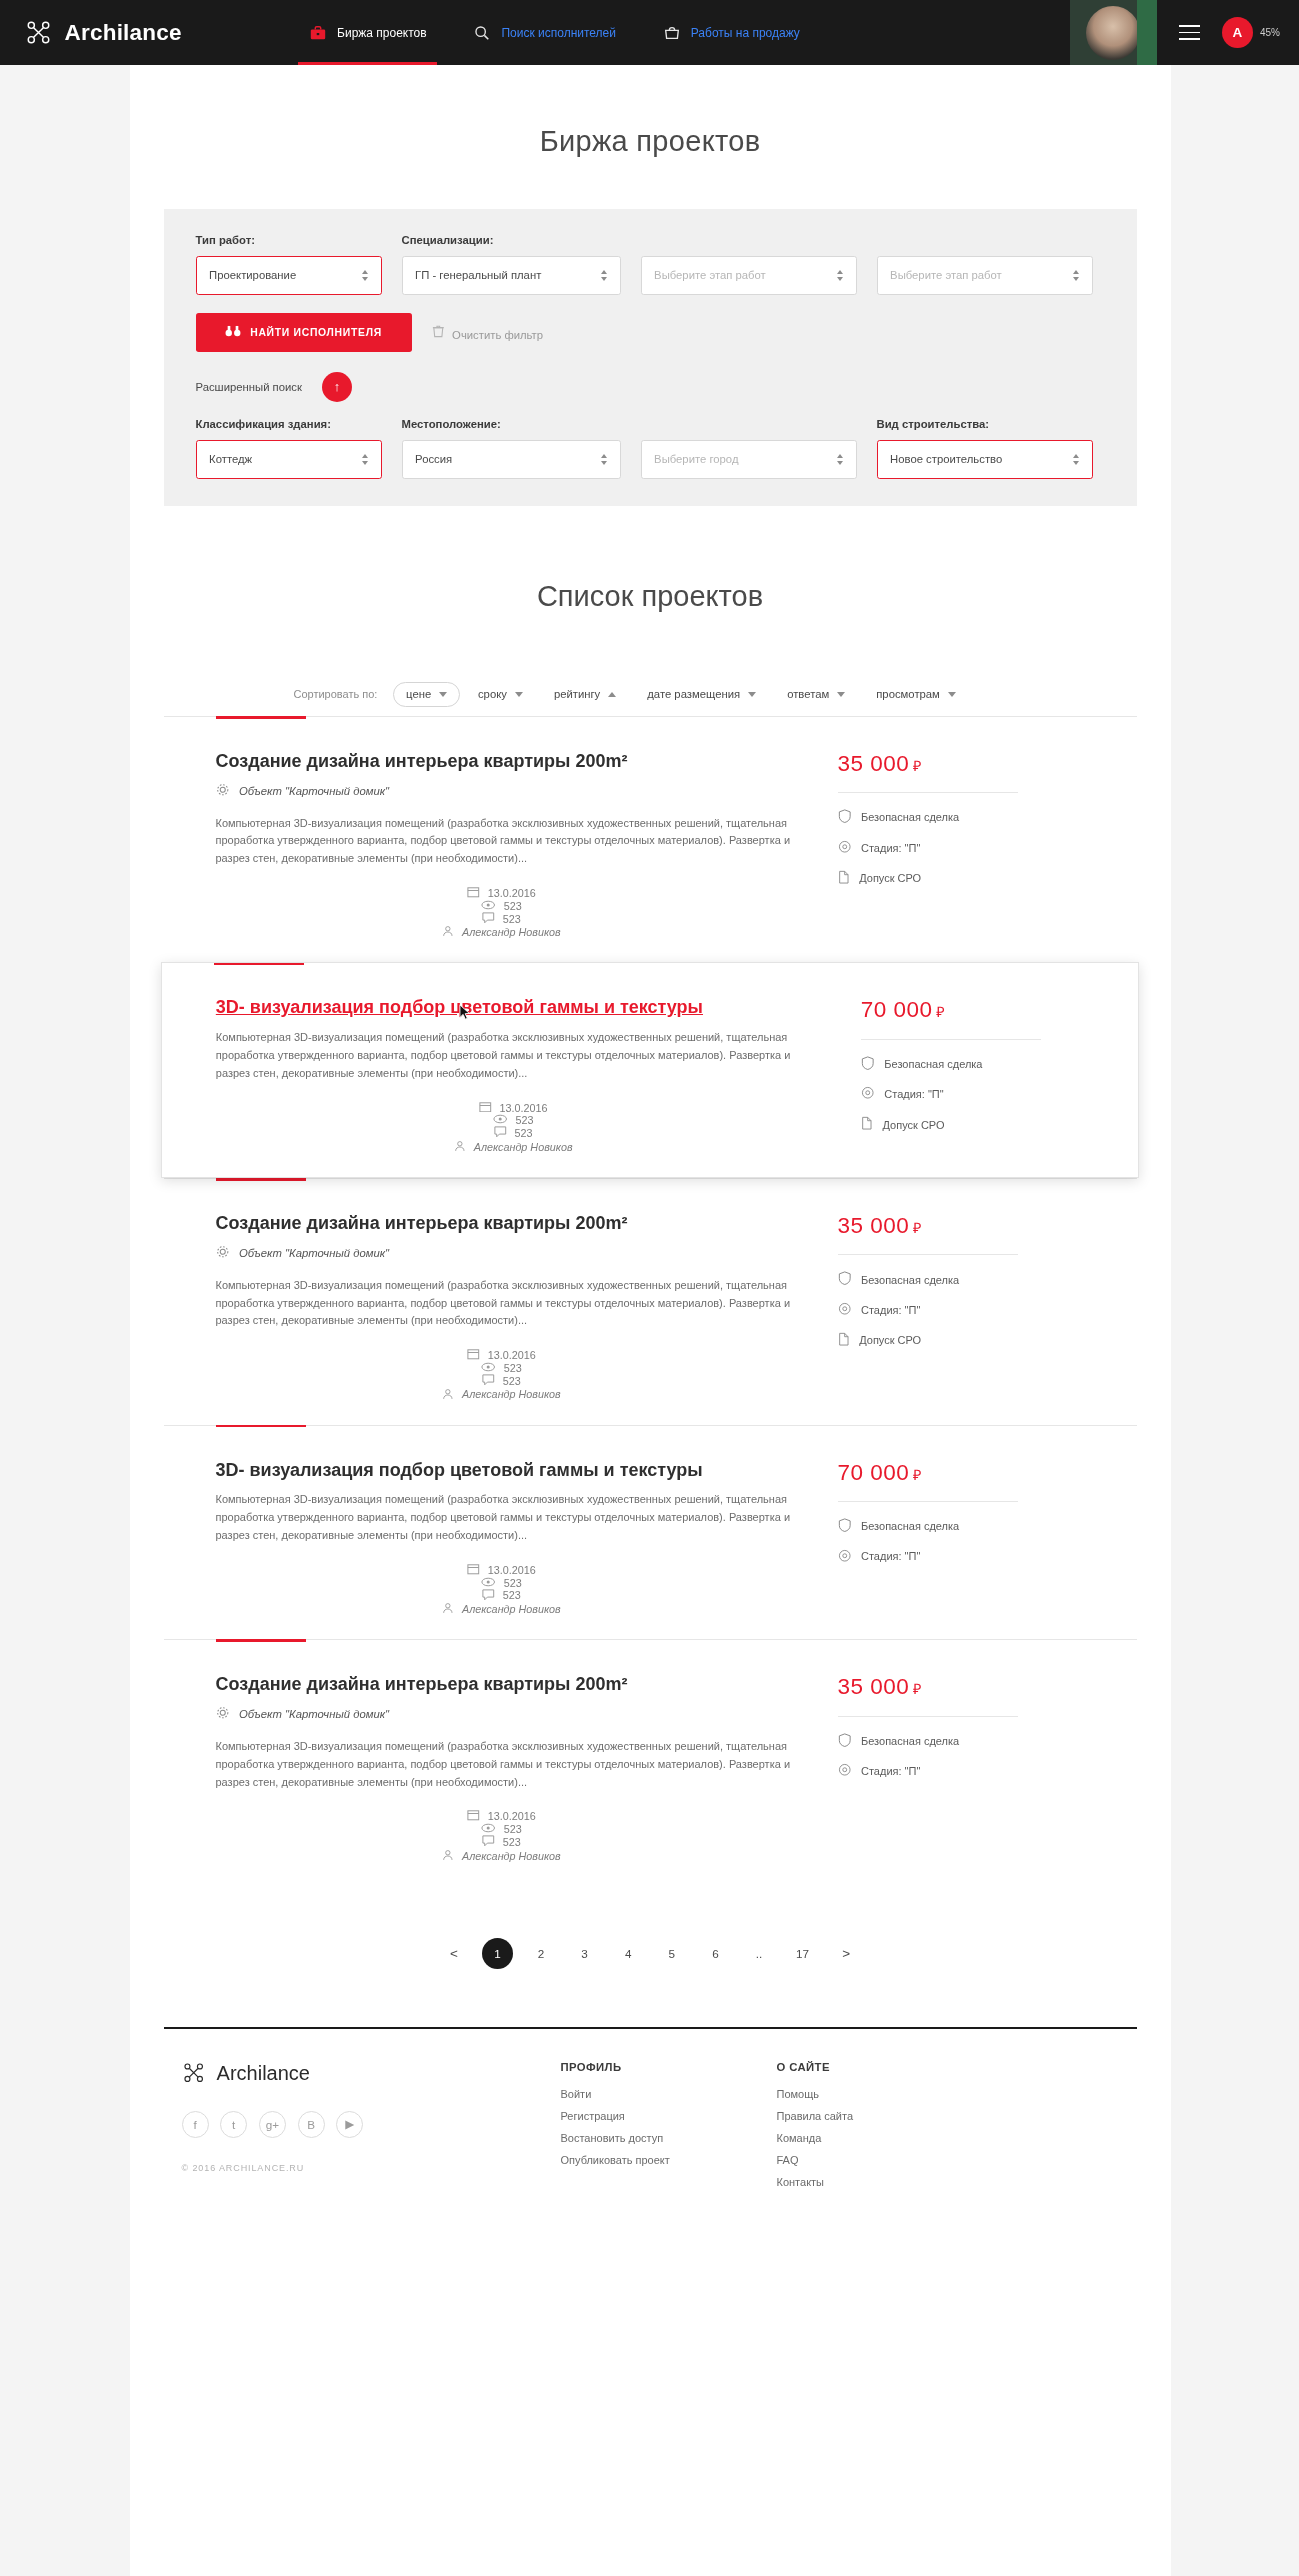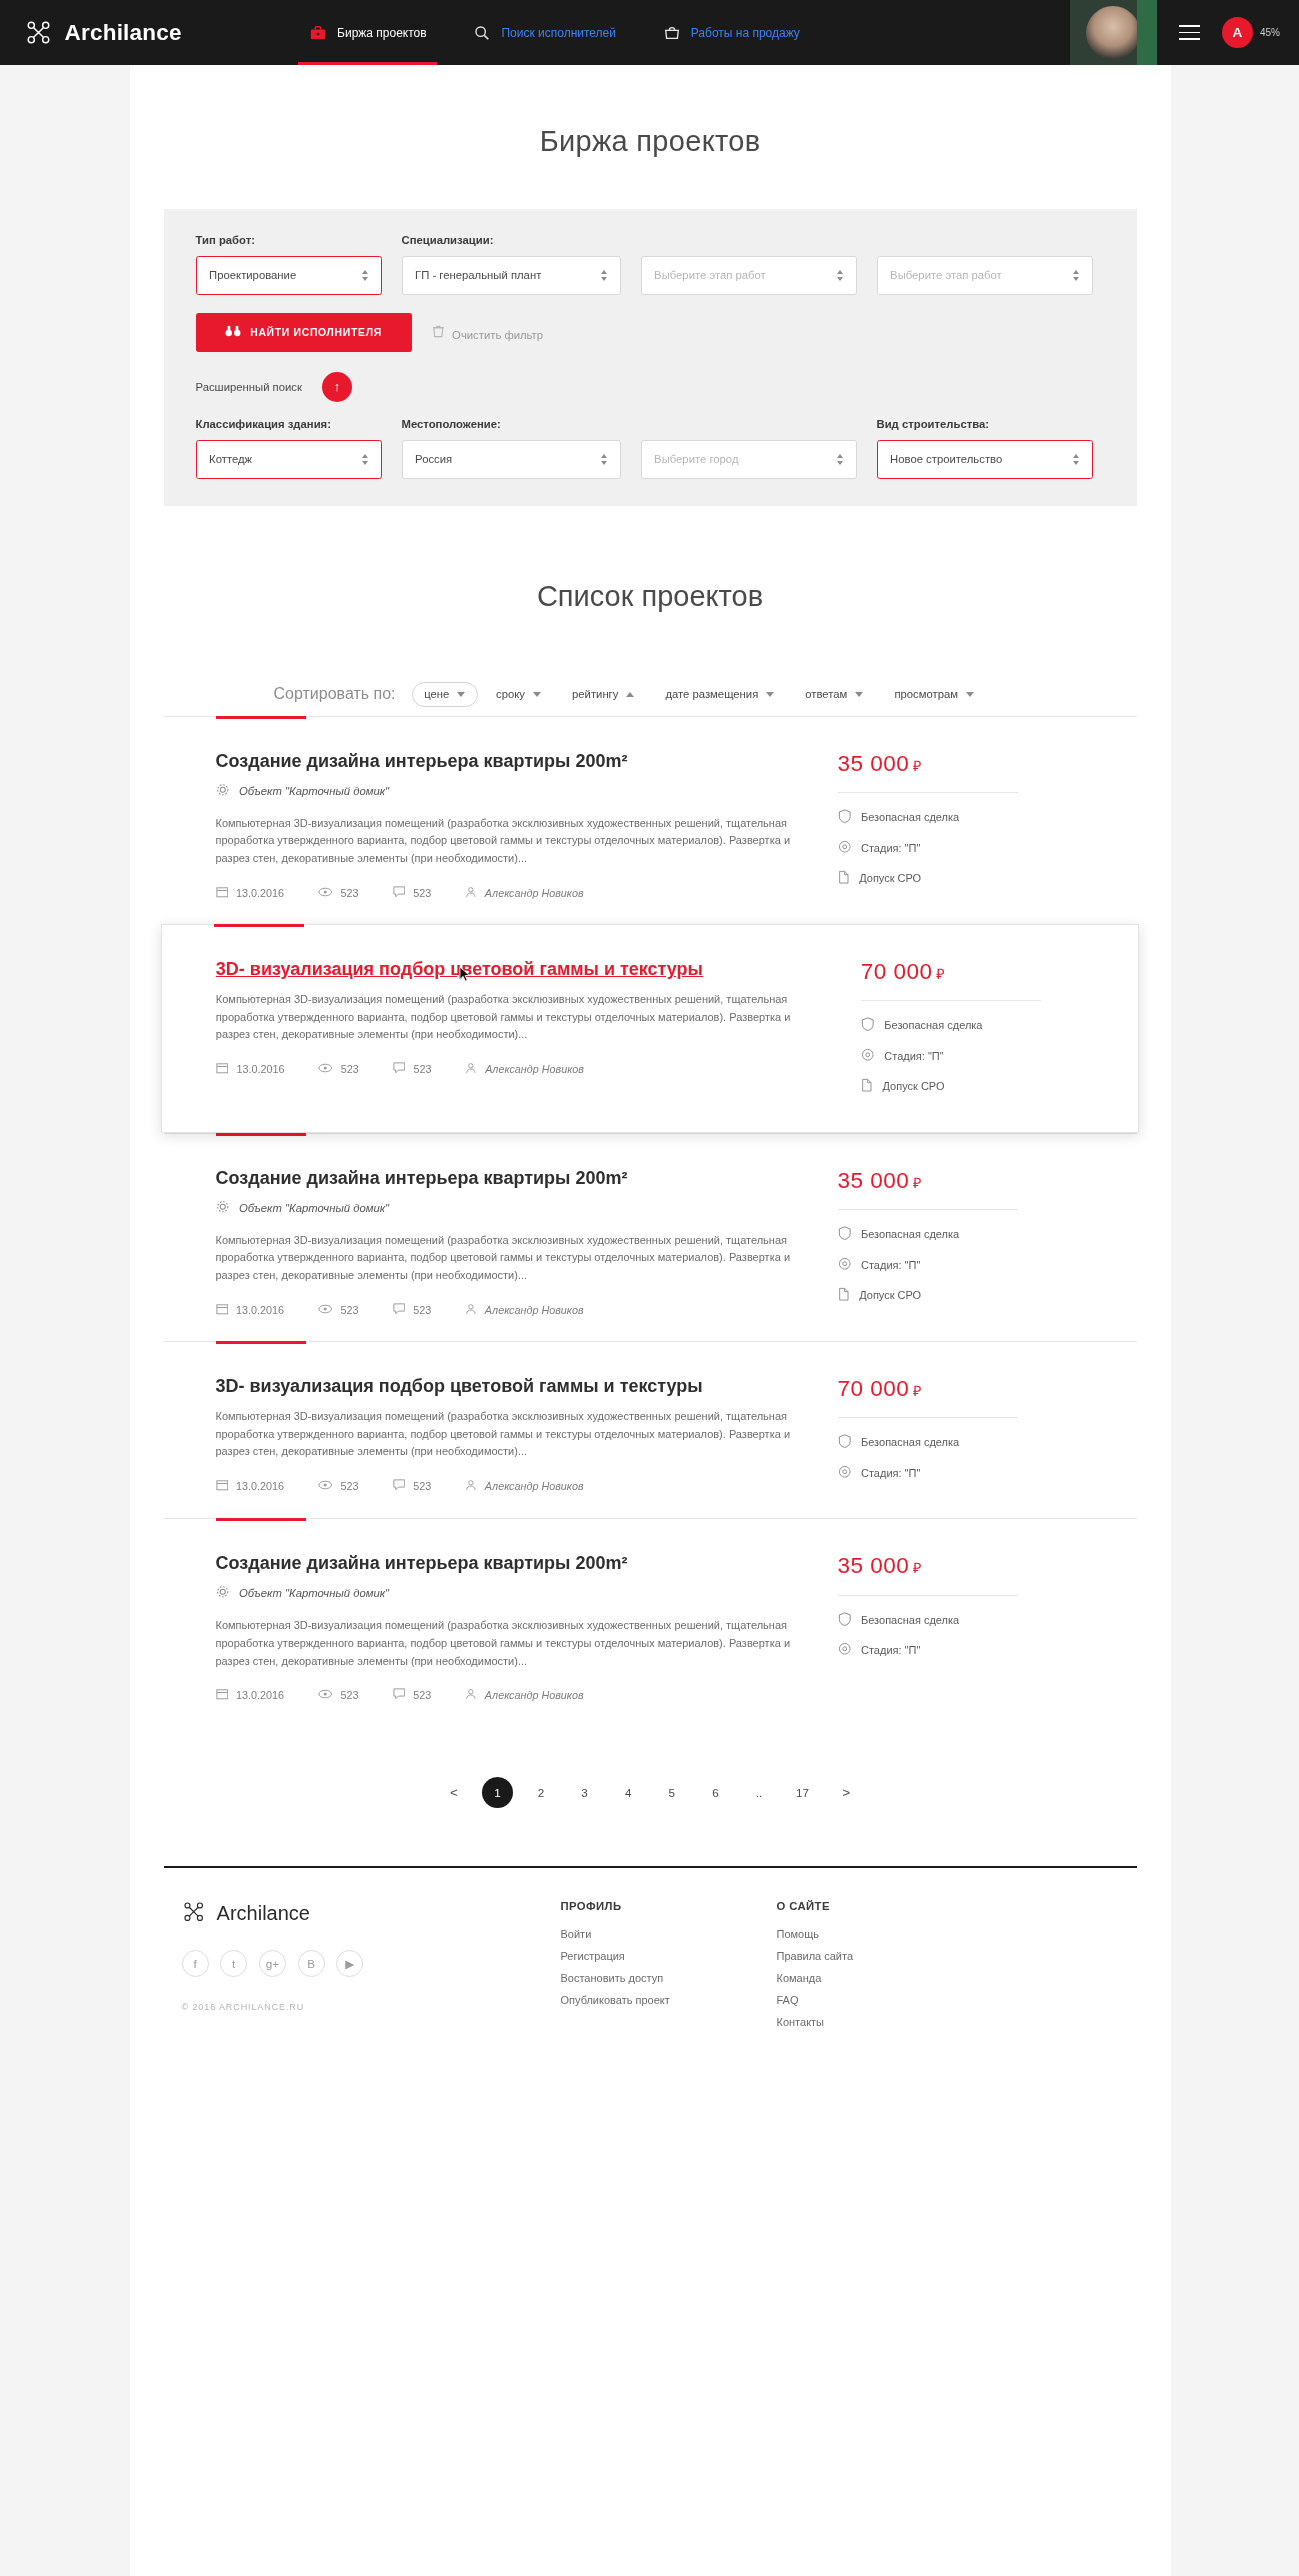--- a/index.html
+++ b/index.html
@@ -97,21 +97,21 @@
   .frow3 { display:flex; gap:20px; margin-top:16px; align-items:flex-end; }
   .check-row { display:flex; align-items:center; gap:12.6px; margin-top:21.6px; }
   .checkbox { width:18px; height:18px; border:0.9px solid #cfcfcf; background:#fff; border-radius:1.8px; cursor:pointer; }
   .check-label { font-size:11.3px; color:#4a4a4a; }
 
   
   .list-title {
     text-align:center; font-size:29px; font-weight:normal; color:#4a4a4a; padding:50px 0 36px;
   }
   .sortbar { display:flex; align-items:center; gap:0; padding:0 34px 0 144px; height:43px; }
-  .sortlabel { font-size:16px; color:#8d8d8d; margin-right:16px; }
+  .sortlabel { font-size:11px; color:#8d8d8d; margin-right:16px;margin-left:20px; }
   .sortchip {
     border:0.9px solid #d5d5d5; border-radius:14.4px; height:25px; display:flex; align-items:center;
     gap:8px; padding:0 11.7px; font-size:11.3px; color:#4a4a4a; margin-right:18px; cursor:pointer;
   }
   .sortitem {
     display:flex; align-items:center; gap:8px; font-size:11.3px; color:#4a4a4a;
     margin-right:31px; cursor:pointer;
   }
   .tri-dn { width:0;height:0;border-left:4.5px solid transparent;border-right:4.5px solid transparent;border-top:5.4px solid #8c8c8c; }
   .tri-up { width:0;height:0;border-left:4.5px solid transparent;border-right:4.5px solid transparent;border-bottom:5.4px solid #8c8c8c; }
@@ -130,21 +130,21 @@
     border:0.9px solid #e3e3e3; box-shadow:0 2.7px 12.6px rgba(0,0,0,.13);
     padding:34px 25px 23.4px 25px; margin:0 -2.7px; z-index:2;
   }
   .card-main { width:658px; padding-left:52px; }
   .card.featured .card-main { padding-left:29px; }
   .card-title { font-size:18px; font-weight:bold; color:#2f2f2f; margin:0 0 10.8px; }
   .card-title.link { color:#e8192c; text-decoration:underline; }
   .obj-row { display:flex; align-items:center; gap:10px; margin-bottom:15.3px; }
   .obj-text { font-size:11.3px; color:#555; font-style:italic; }
   .card-desc { font-size:11px; line-height:1.62; color:#6d6d6d; width:595px; margin-bottom:18px; }
-  .meta-row { display:flex; align-items:center; gap:0; }
+  .meta-row { display:flex; align-items:center; gap:0;flex-direction:column; }
   .meta { display:flex; align-items:center; gap:8px; font-size:10.8px; color:#7d7d7d; margin-right:34px; }
   .meta.author { font-style:italic; }
   .card-side { flex:1; padding-left:16px; }
   .price { font-size:22.5px; color:#e8192c; margin-bottom:15.3px; letter-spacing:0.5px; }
   .price .rub { font-size:14.4px; color:#e8192c; margin-left:3.6px; }
   .side-sep { height:0.9px; background:#e6e6e6; margin:0 0 16px 0; width:180px; }
   .badge { display:flex; align-items:center; gap:10px; font-size:11px; color:#5b5b5b; margin-bottom:14.4px; }
 
   
   .pagination { display:flex; align-items:center; justify-content:center; gap:12.6px; padding:52px 0 58px; }

